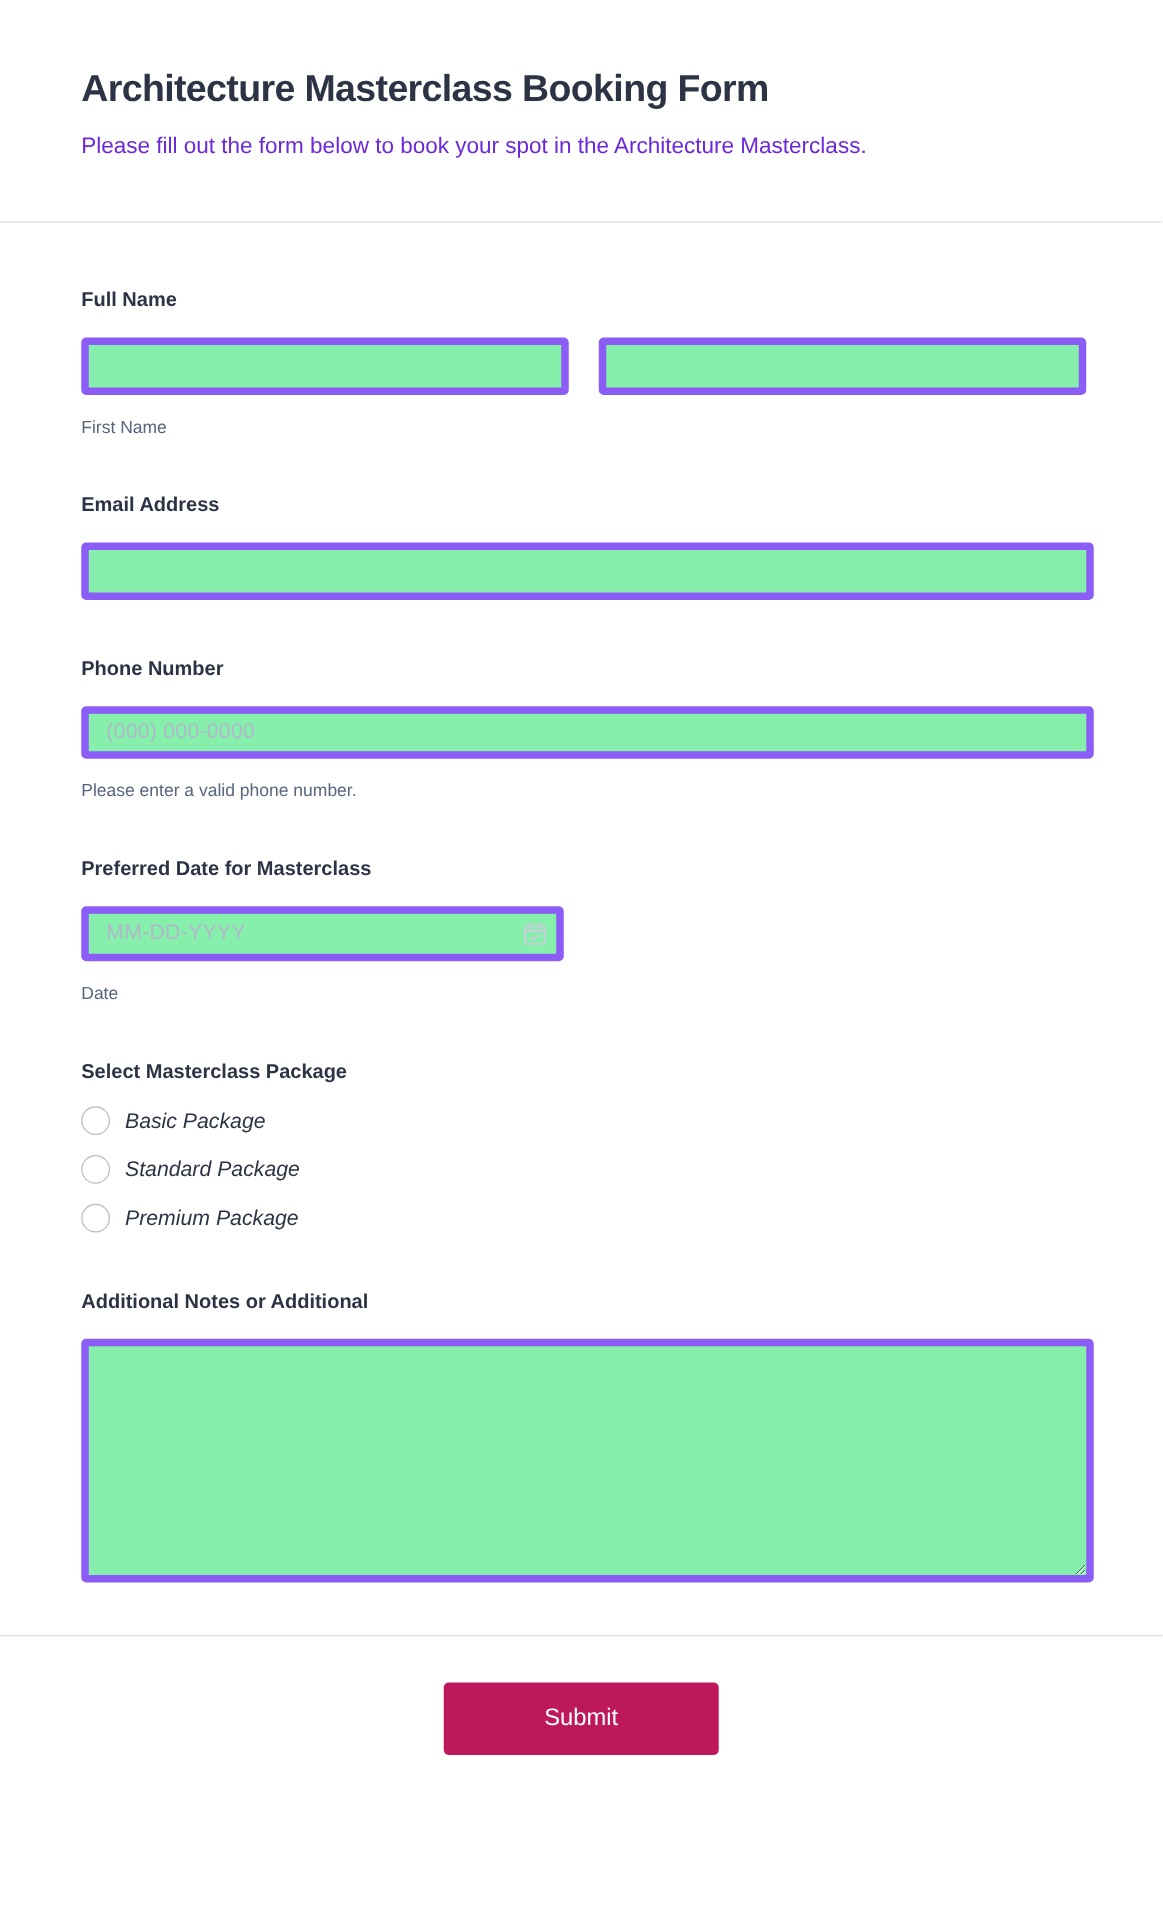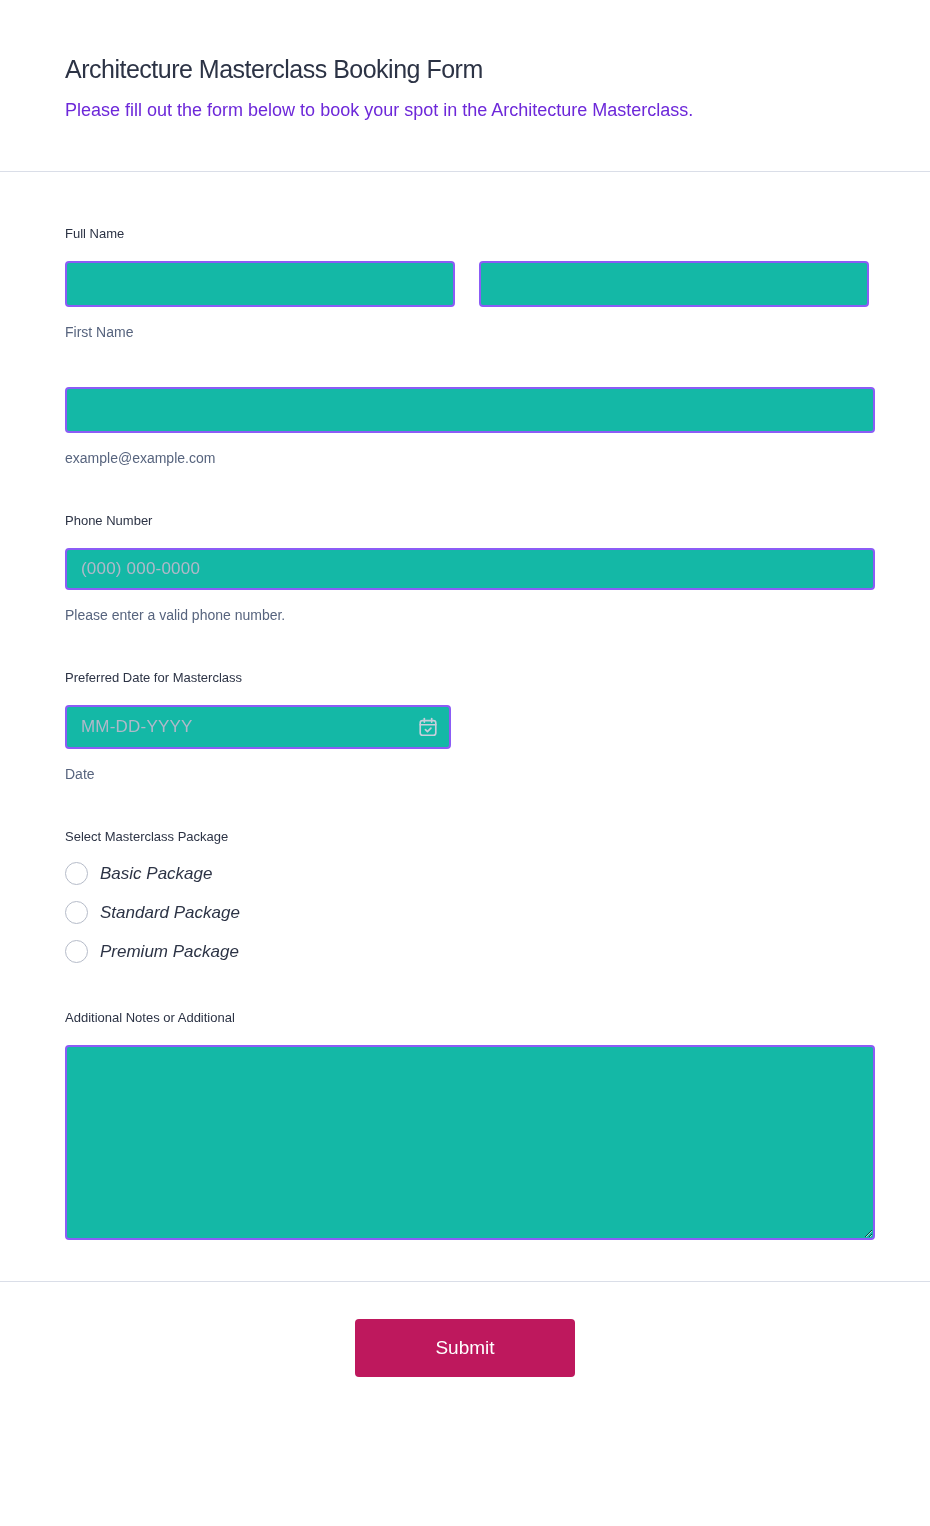--- a/index.html
+++ b/index.html
@@ -9,22 +9,22 @@
     min-height: 1526px;
     margin: 0 auto;
     font-family: "Liberation Sans", "DejaVu Sans", sans-serif;
     color: #2c3345;
   }
   .form-page { width: 930px; background: #ffffff; }
 
   
   .form-header { padding: 54px 55px 48px 65px; }
   .form-title {
-    font-size: 25px;
-    font-weight: 400;
+    font-size: 30px;
+    font-weight: 700;
     color: #2c3345;
     letter-spacing: -0.5px;
     line-height: 1.2;
   }
   .form-subtitle {
     margin-top: 13px;
     font-size: 18px;
     font-weight: 400;
     color: #6d28d9;
     line-height: 1.45;
@@ -33,33 +33,33 @@
     width: 100%;
     height: 0;
     border-top: 1px solid #dadee8;
   }
 
   
   .form-body { padding: 54px 55px 0 65px; }
   .field-block { margin-bottom: 47px; }
   .field-label {
     display: block;
-    font-size: 13px;
-    font-weight: 400;
+    font-size: 16px;
+    font-weight: 700;
     color: #2c3345;
     margin-bottom: 20px;
   }
   .input-row { display: flex; gap: 24px; }
   .input-col { flex: 1 1 0; max-width: 390px; }
 
   input[type="text"], textarea {
     width: 100%;
-    border: 2px solid #8b5cf6;
+    border: 6px solid #8b5cf6;
     border-radius: 4px;
-    background: #14b8a6;
+    background: #86efac;
     font-family: "Liberation Sans", "DejaVu Sans", sans-serif;
     font-size: 16px;
     color: #2c3345;
     outline: none;
     padding: 0 14px;
   }
   input.h46 { height: 46px; }
   input.h44 { height: 44px; }
   input.h42 { height: 42px; }
   input::placeholder, textarea::placeholder { color: #b0b8c9; opacity: 1; }
@@ -164,22 +164,22 @@
           <input type="text" class="h46" value="" style="">
           <span class="sublabel">First Name</span>
         </div>
         <div class="input-col">
           <input type="text" class="h46" value="" style="">
         </div>
       </div>
     </div>
 
     <div class="field-block">
+      <label class="field-label">Email Address</label>
       <input type="text" class="h46 single-input" value="" style="">
-      <span class="sublabel">example@example.com</span>
     </div>
 
     <div class="field-block">
       <label class="field-label">Phone Number</label>
       <input type="text" class="h42 single-input phone-input" placeholder="(000) 000-0000" style="">
       <span class="sublabel">Please enter a valid phone number.</span>
     </div>
 
     <div class="field-block">
       <label class="field-label">Preferred Date for Masterclass</label>

